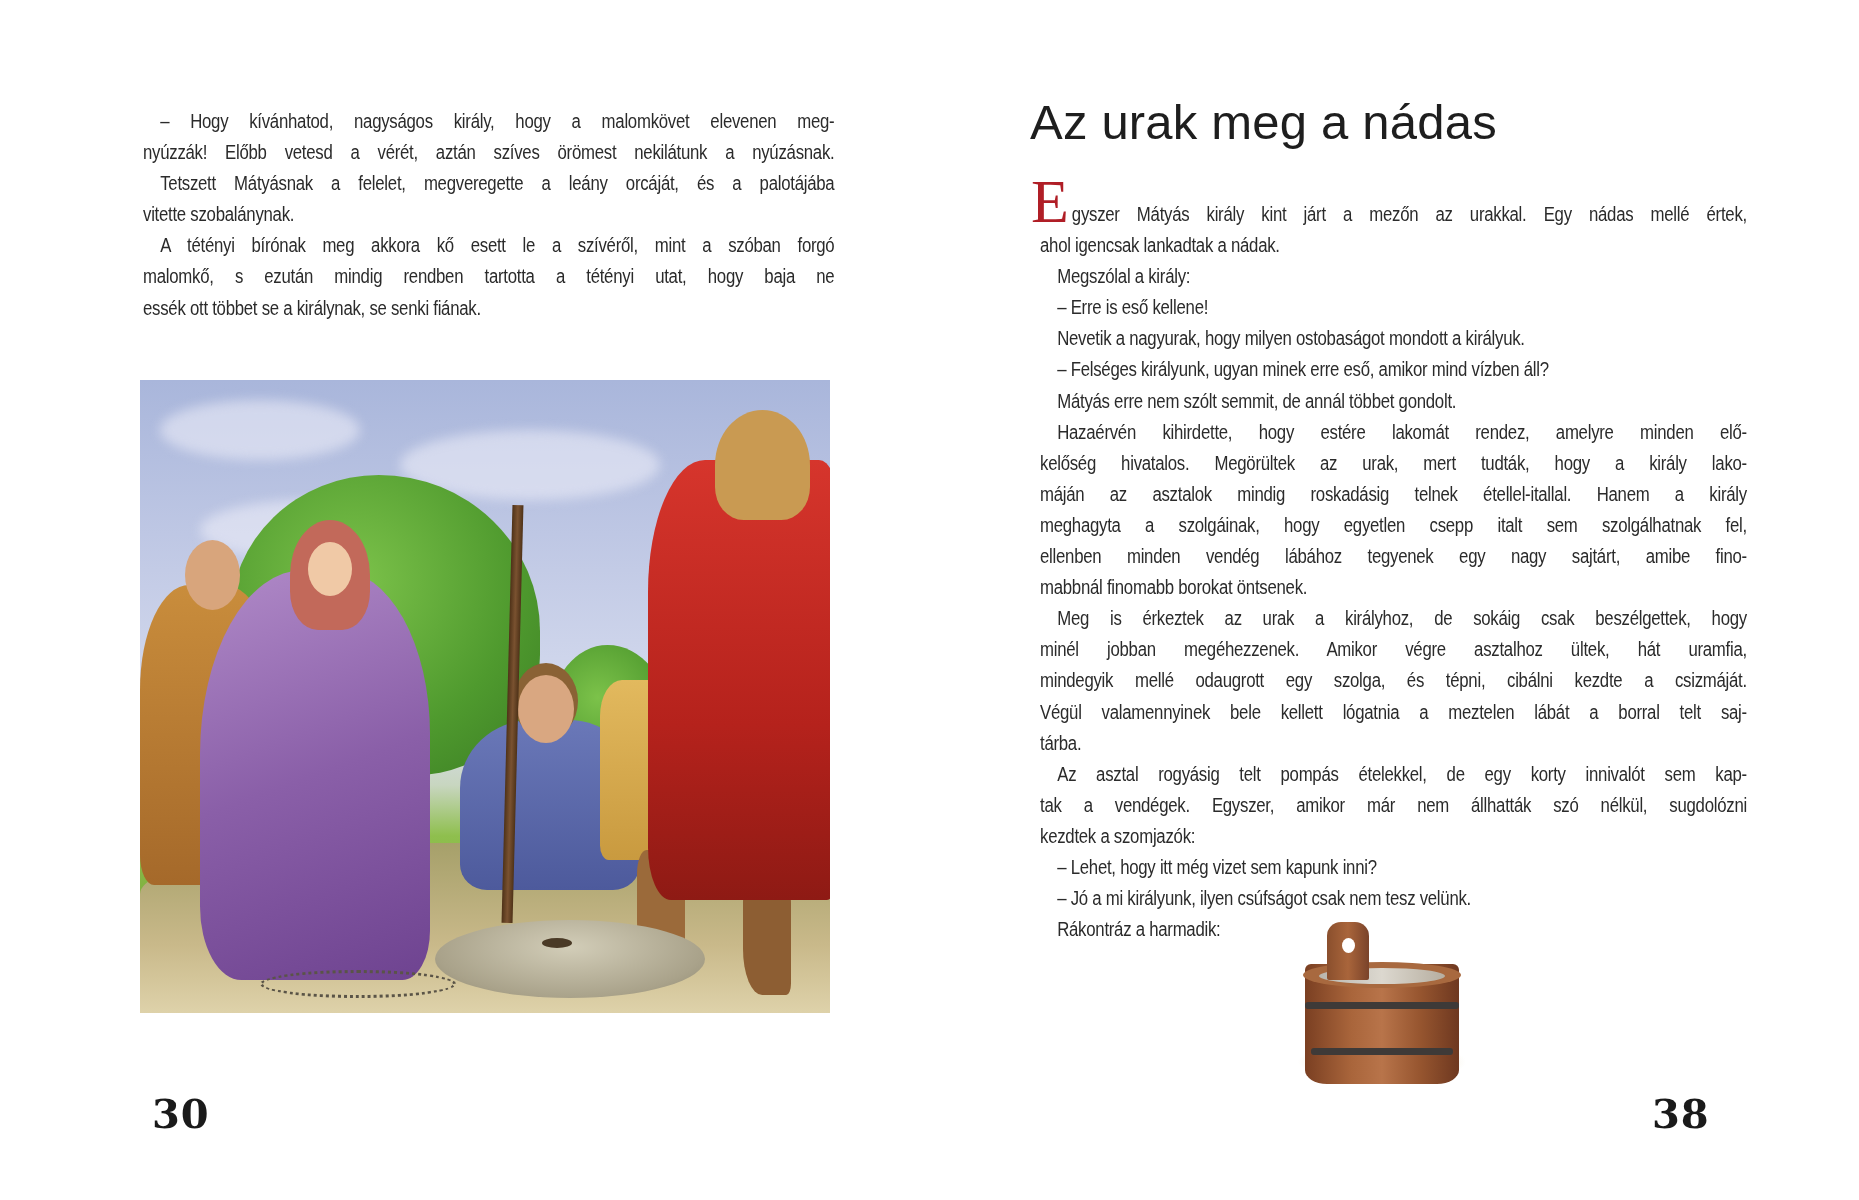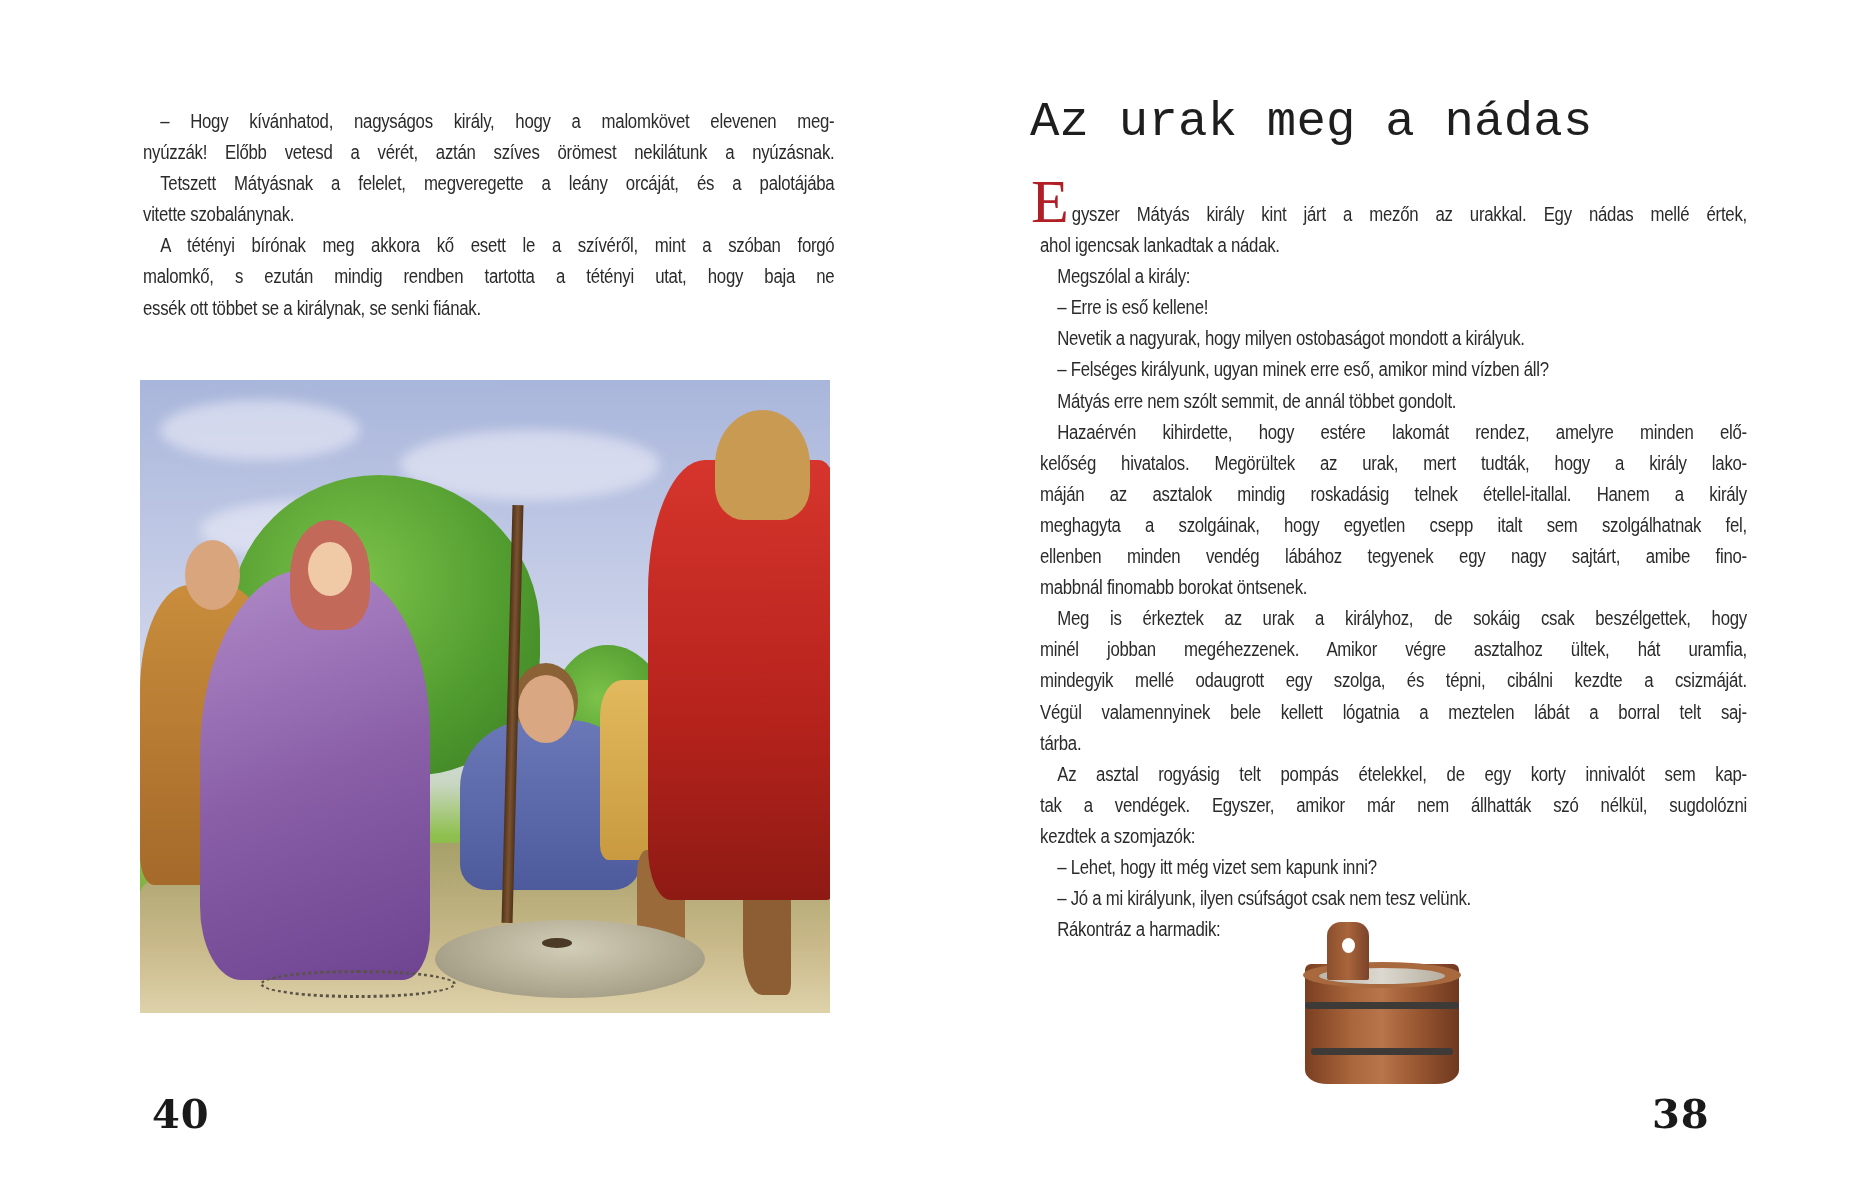--- a/index.html
+++ b/index.html
@@ -24,21 +24,21 @@
   }
   .body-text .line { white-space: nowrap; display: block; }
   .body-text .line.justify { text-align: justify; text-align-last: justify; }
   .indent { padding-left: 20px; }
 
   .left-text { left: 143px; top: 106px; width: 804px; }
   .right-text { left: 1040px; top: 199px; width: 822px; }
 
   .chapter-title {
     position: absolute; left: 1030px; top: 94px;
-    font-family: Liberation Mono, monospace;
+    font-family: Liberation Sans, sans-serif;
     font-size: 49px; color: #1e1e1e; letter-spacing: 0.2px;
     white-space: nowrap;
   }
   .dropcap {
     position: absolute; left: 1031px; top: 170px;
     font-family: "Liberation Serif", serif;
     font-size: 62px; line-height: 62px; color: #b01e26;
   }
 
   .page-number {
@@ -123,21 +123,21 @@
   <div class="figure king-tunic"></div>
   <div class="figure king-boot1"></div>
   <div class="figure king-boot2"></div>
   <div class="figure king-cape"></div>
   <div class="figure king-hair"></div>
   <div class="stone"></div>
   <div class="stone-hole"></div>
   <div class="chain"></div>
 </div>
 
-<div class="page-number pn-left">40</div>
+<div class="page-number pn-left">30</div>
 
 <div class="page page-right"></div>
 
 <div class="chapter-title">Az urak meg a nádas</div>
 <div class="dropcap">E</div>
 
 <div class="body-text right-text">
   <span class="line justify" style="padding-left:37px;">gyszer Mátyás király kint járt a mezőn az urakkal. Egy nádas mellé értek,</span>
   <span class="line">ahol igencsak lankadtak a nádak.</span>
   <span class="line indent">Megszólal a király:</span>

